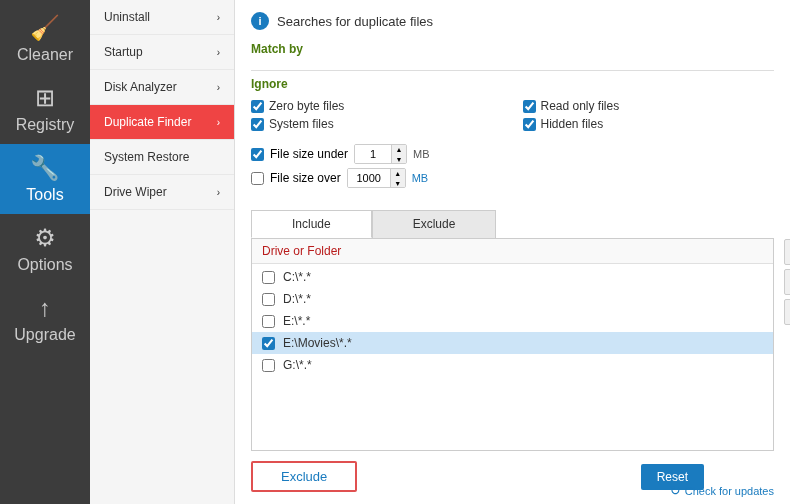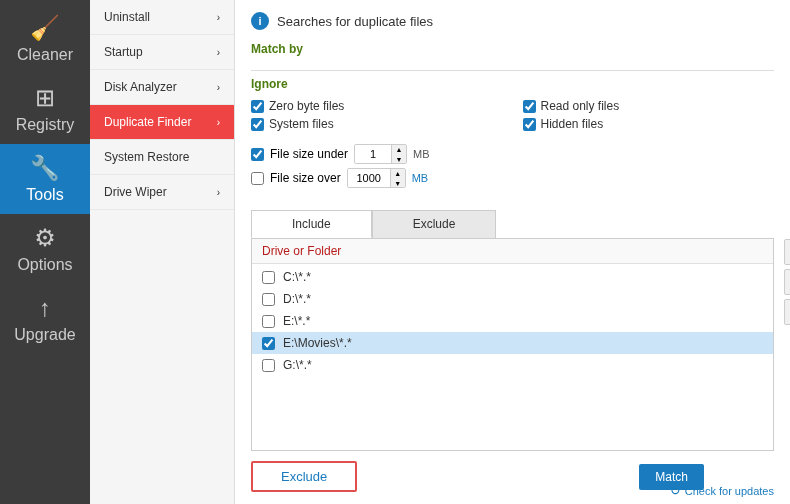--- a/index.html
+++ b/index.html
@@ -427,21 +427,21 @@
         </div>
       </div>
       <div class="tab-actions" style="position:absolute; right:-70px; top:0;">
         <button class="action-btn">Add</button>
         <button class="action-btn">Edit</button>
         <button class="action-btn">Remove</button>
       </div>
     </div>
     <div class="bottom-bar">
       <button class="search-btn">Exclude</button>
-      <button class="reset-btn" style="margin-right:70px;">Match</button>
+      <button class="reset-btn" style="margin-right:70px;">Reset</button>
     </div>
   </div>
 
   <div class="footer">
     <span class="footer-icon">↻</span>
     <span>Check for updates</span>
   </div>
 </div>
 
 </body></html>

